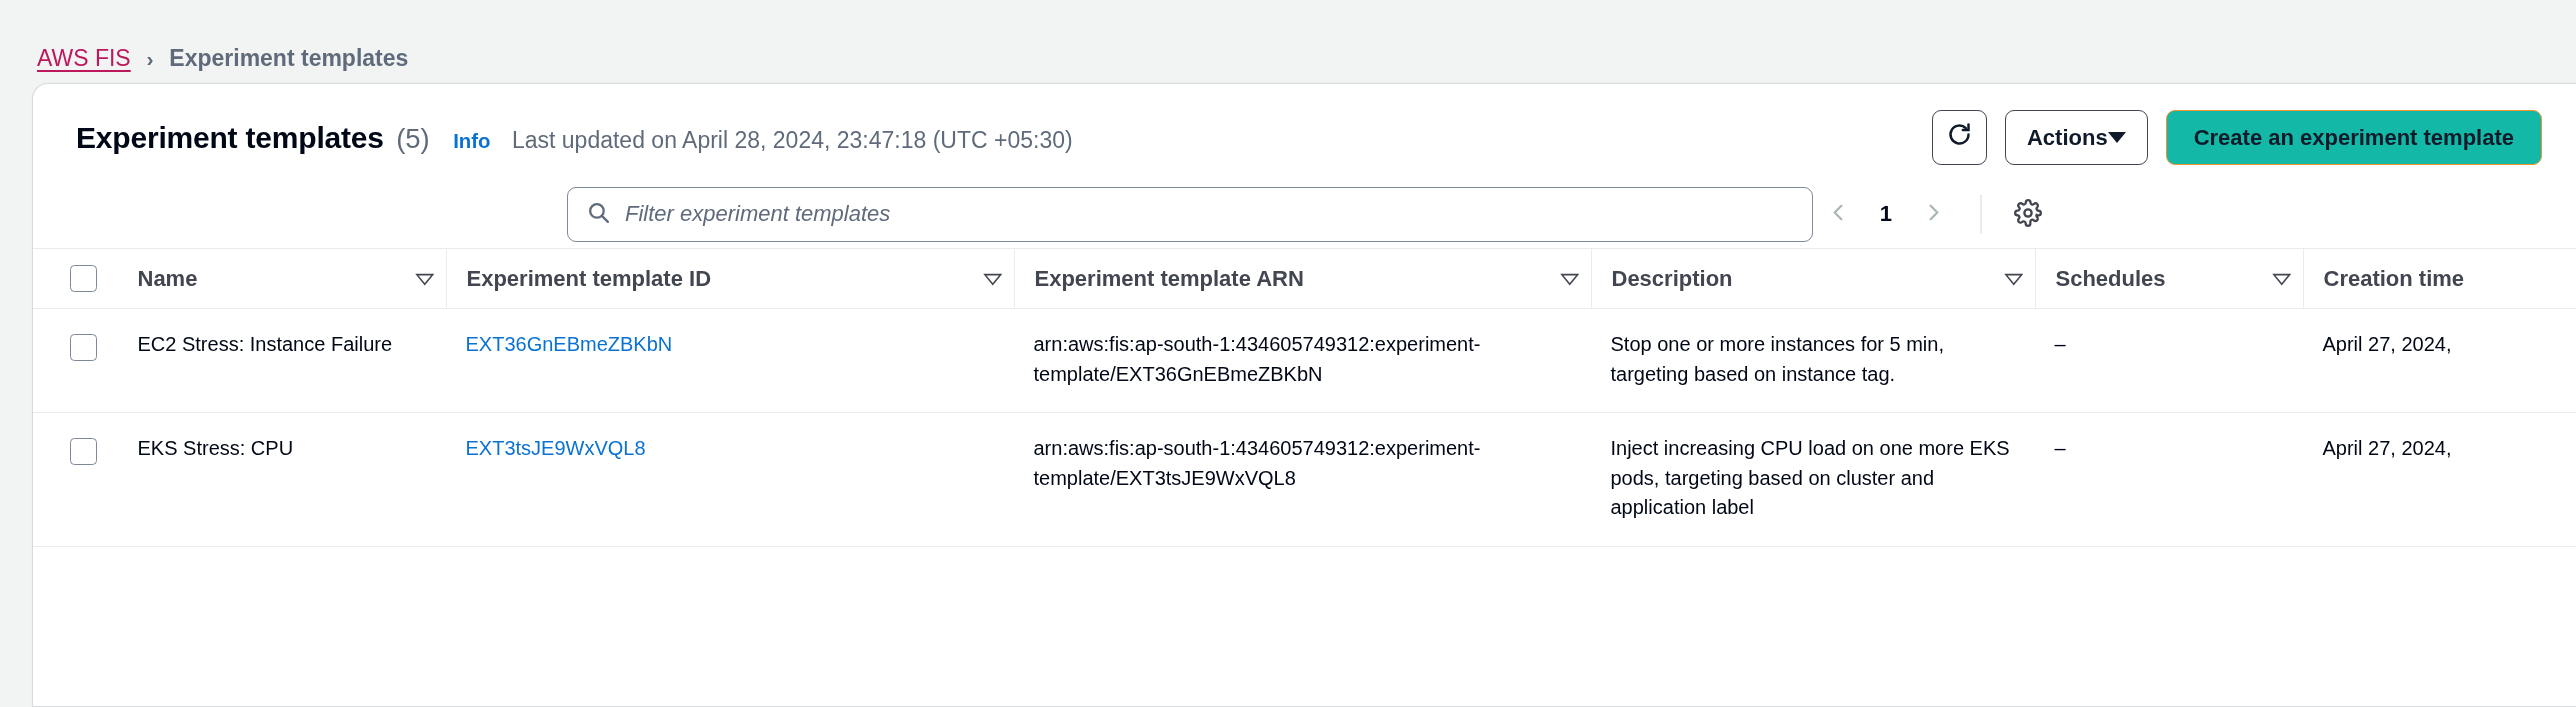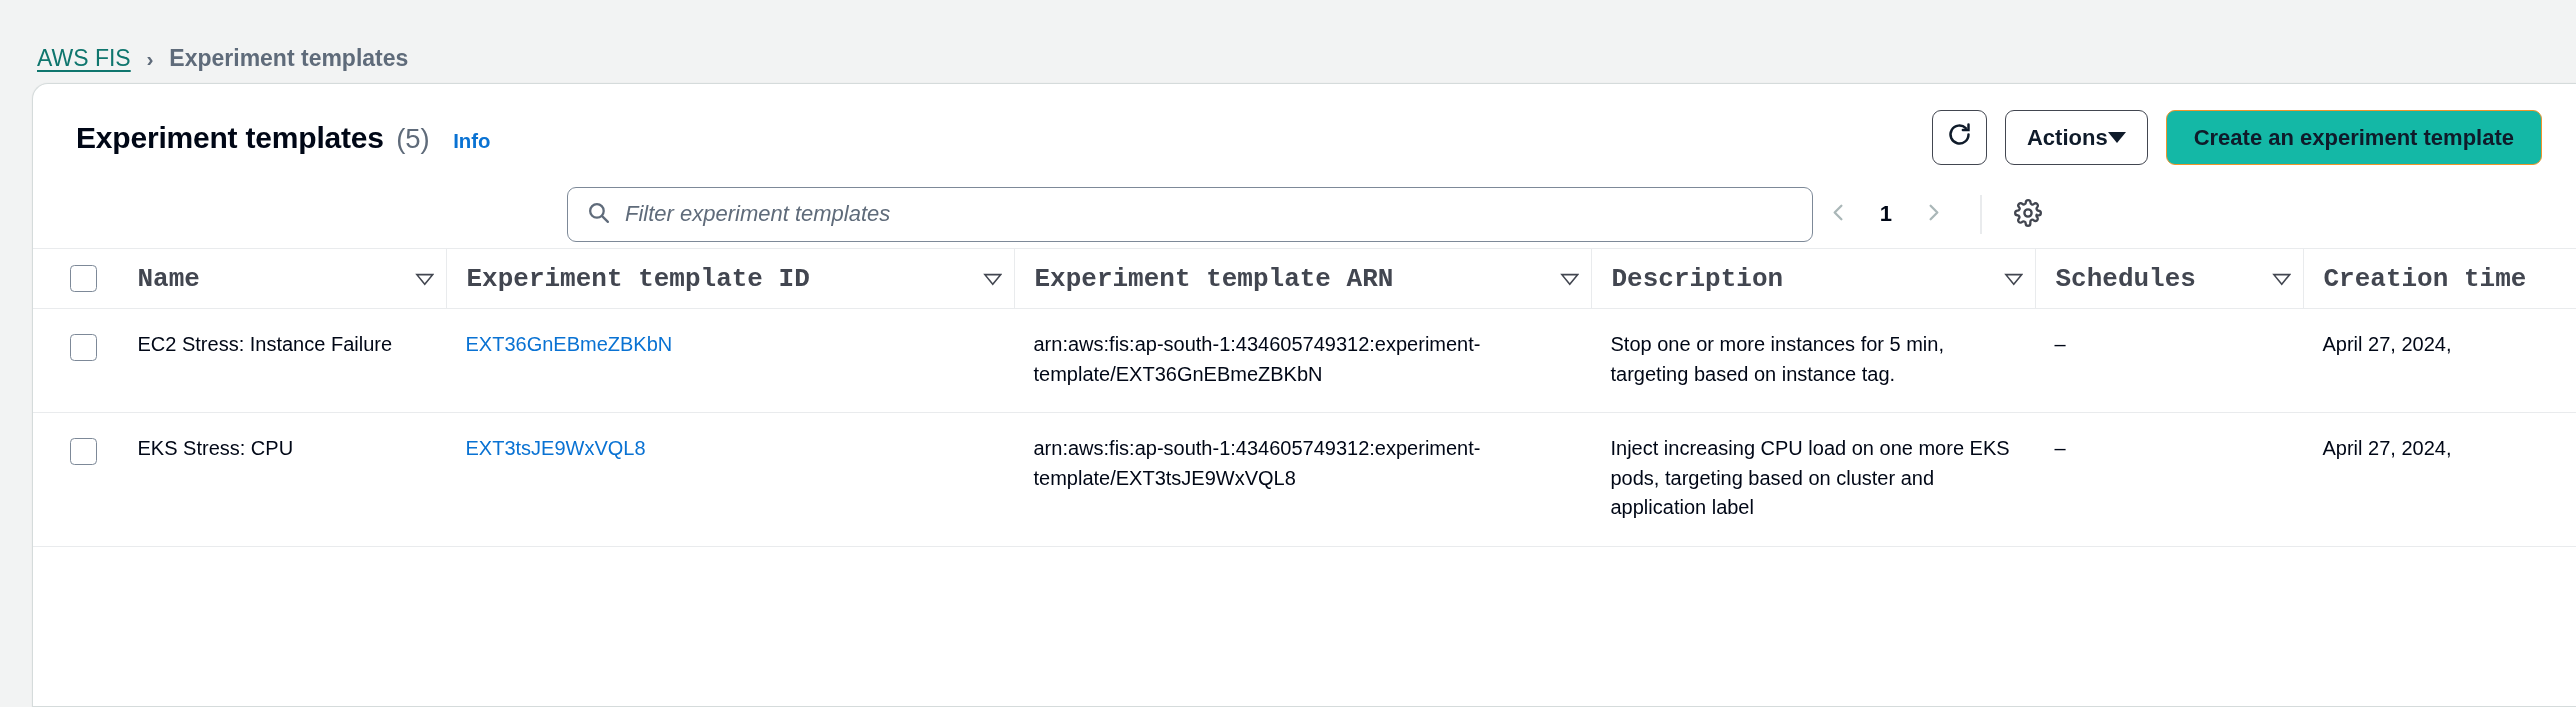--- a/index.html
+++ b/index.html
@@ -15,21 +15,21 @@
   
   .breadcrumb {
     display: flex;
     align-items: center;
     gap: 14px;
     padding: 34px 0 0 37px;
     height: 83px;
   }
   .crumb-link {
     font-size: 23px;
-    color: #0f766e;
+    color: #be185d;
     text-decoration: underline;
     text-underline-offset: 4.4px;
     cursor: pointer;
     white-space: nowrap;
   }
   .crumb-sep {
     font-size: 21px;
     color: #5f6b7a;
     font-weight: 600;
     line-height: 1;
@@ -207,25 +207,24 @@
     text-align: left;
     vertical-align: top;
   }
   thead tr {
     border-top: 1.8px solid #e9ebed;
     border-bottom: 1.8px solid #e9ebed;
   }
   thead th {
     height: 59px;
     padding: 0;
-    font-size: 26px;
+    font-size: 22px;
     font-weight: 700;
     color: #424650;
     white-space: nowrap;
-    font-family: Liberation Mono, monospace;
   }
   .th-inner {
     display: flex;
     align-items: center;
     height: 59px;
     padding-left: 19.5px;
     padding-right: 12.4px;
     justify-content: space-between;
     gap: 9px;
   }
@@ -281,20 +280,21 @@
   <span class="crumb-current">Experiment templates</span>
 </div>
 
 <div class="card">
 
   <div class="card-header">
     <div class="title-wrap">
       <span class="title-main">Experiment templates</span>
       <span class="title-count">(5)</span>
       <a class="info-link">Info</a>
+      <span class="last-updated">Last updated on April 28, 2024, 23:47:18 (UTC +05:30)</span>
     </div>
 
     <div class="header-actions">
       <div class="btn btn-icon">
         <span>
           <svg width="27" height="27" viewBox="0 0 24 24" fill="none" stroke="#0f1b2a" stroke-width="2.2" stroke-linecap="round">
             <path d="M20 12a8 8 0 1 1-2.4-5.7"></path>
             <polyline points="20,3 20,8 15,8" fill="none"></polyline>
           </svg>
         </span>

